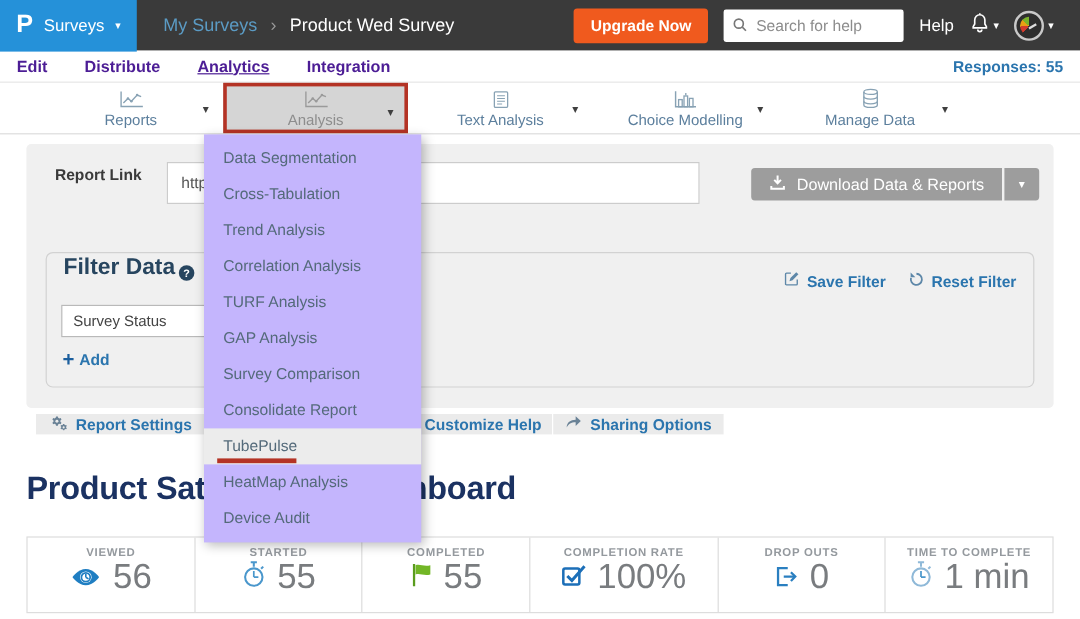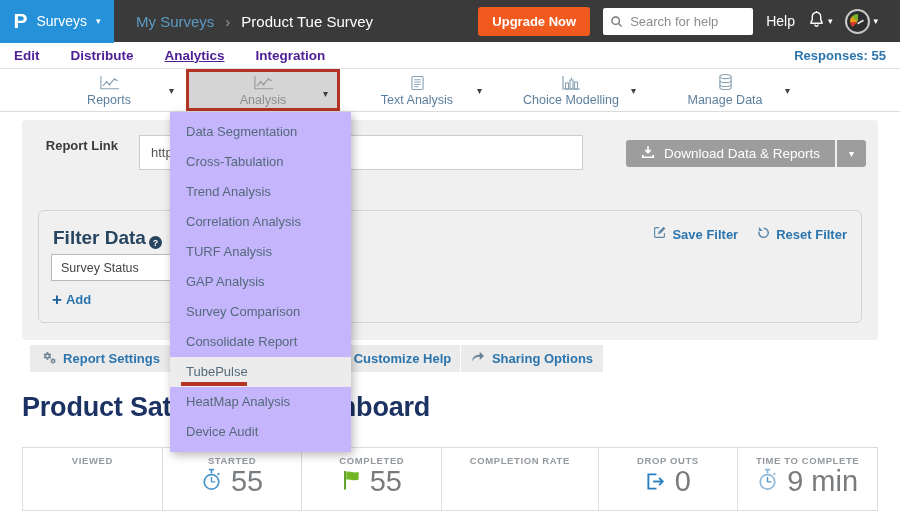--- a/index.html
+++ b/index.html
@@ -54,32 +54,32 @@
   
   .panel { position:absolute; left:22px; top:120px; width:856px; height:220px; background:#f0f0f0; border-radius:4px; }
   .rl-label { position:absolute; left:18px; top:17px; width:78px; text-align:right; font-weight:bold; font-size:13px; color:#3a3a3a; line-height:1.45; }
   .rl-input { position:absolute; left:117px; top:15px; width:444px; height:35px; border:1px solid #ccc; background:#fff; font-size:13px; color:#555; padding:0 11px; font-family:inherit; }
   .dl-group { position:absolute; right:12px; top:20px; display:flex; height:27px; }
   .dl-main { background:#9d9d9d; color:#fff; font-size:13.5px; display:flex; align-items:center; gap:9px; padding:0 15px; border-radius:3px 0 0 3px; border:none; font-family:inherit; cursor:pointer; }
   .dl-caret { background:#9d9d9d; color:#fff; width:29px; margin-left:2px; border-radius:0 3px 3px 0; display:flex; align-items:center; justify-content:center; font-size:10px; border:none; cursor:pointer; }
 
   
   .filter { position:absolute; left:16px; top:90px; width:824px; height:113px; border:1px solid #d2d2d2; border-radius:6px; }
-  .filter-title { position:absolute; left:14px; top:16px; font-size:19px; font-weight:bold; color:#27455f; display:flex; gap:3px;align-items:flex-end; }
+  .filter-title { position:absolute; left:14px; top:1px; font-size:19px; font-weight:bold; color:#27455f; display:flex; gap:3px;align-items:flex-end; }
   .help-circle { width:13px; height:13px; border-radius:50%; background:#27455f; color:#fff; font-size:9px; display:flex; align-items:center; justify-content:center; margin-top:9px; font-weight:bold; cursor:pointer; }
   .filter-actions { position:absolute; right:14px; top:15px; display:flex; gap:19px; }
   .f-action { display:flex; gap:6px; align-items:center; color:#2b75ae; font-size:13px; font-weight:600; cursor:pointer; }
   .f-action svg { color:#5d87a8; }
   .select { position:absolute; left:12px; top:43px; width:186px; height:27px; background:#fff; border:1px solid #b9b9b9; font-size:12.5px; color:#444; display:flex; align-items:center; padding:0 9px; justify-content:space-between; cursor:pointer; }
   .select .caret { color:#555; }
   .add { position:absolute; left:13px; top:80px; color:#2b75ae; font-size:13px; font-weight:bold; display:flex; gap:4px; align-items:center; cursor:pointer; }
   .add-plus { color:#1c5f9e; font-size:17px; font-weight:bold; line-height:1; }
 
   
-  .tab { position:absolute; top:345px; height:27px; background:#ebebeb; color:#2b75ae; font-size:13px; font-weight:600; display:flex; align-items:center; justify-content:center; gap:7px; cursor:pointer; }
+  .tab { position:absolute; top:345px; height:17px; background:#ebebeb; color:#2b75ae; font-size:13px; font-weight:600; display:flex; align-items:center; justify-content:center; gap:7px; cursor:pointer; }
   .tab svg { color:#6a8296; }
   .tab-1 { left:30px; width:142px; }
   .tab-2 { left:325px; width:135px; }
   .tab-3 { left:461px; width:142px; }
 
   
   .page-title { position:absolute; left:22px; top:392px; font-size:27px; font-weight:bold; color:#1b3262; letter-spacing:-0.2px; }
 
   
   .stats { position:absolute; left:22px; top:447px; width:856px; height:64px; background:#fff; border:1px solid #ddd; display:flex; }
@@ -96,21 +96,21 @@
 
   <div class="header">
     <div class="logo-box">
       <span class="logo">P</span>
       <span class="product-menu">Surveys</span>
       <span class="caret">▾</span>
     </div>
     <div class="breadcrumb">
       <span class="bc-parent">My Surveys</span>
       <span class="bc-sep">›</span>
-      <span class="bc-current">Product Tue Survey</span>
+      <span class="bc-current">Product Wed Survey</span>
     </div>
     <div class="header-right">
       <button class="upgrade">Upgrade Now</button>
       <span class="search-wrap">
         <span class="search-icon">
           <svg width="13" height="13" viewBox="0 0 16 16">
               <circle cx="7" cy="7" r="4.6" fill="none" stroke="currentColor" stroke-width="1.7"></circle>
               <line x1="10.6" y1="10.6" x2="14.3" y2="14.3" stroke="currentColor" stroke-width="1.7"></line>
             </svg>
         </span>
@@ -287,20 +287,31 @@
         </svg>
     </span>
     <span>Sharing Options</span>
   </div>
 
   <div class="page-title">Product Sat Survey - Dashboard</div>
 
   <div class="stats">
     <div class="stat">
       <span class="stat-label">VIEWED</span>
+      <span class="stat-value">
+        <span>
+          <svg width="27" height="18" viewBox="0 0 28 18">
+              <path d="M14 2C7.5 2 2.5 9 2.5 9s5 7 11.5 7 11.5-7 11.5-7-5-7-11.5-7z" fill="#1f7ec2"></path>
+              <circle cx="14" cy="9" r="5" fill="#fff"></circle>
+              <circle cx="14" cy="9" r="3.8" fill="none" stroke="#1f7ec2" stroke-width="1.5"></circle>
+              <path d="M14 9V6.3M14 9l2.3 1.4" stroke="#1f7ec2" stroke-width="1.4" fill="none"></path>
+            </svg>
+        </span>
+        <span>56</span>
+      </span>
     </div>
     <div class="stat">
       <span class="stat-label">STARTED</span>
       <span class="stat-value">
         <span>
           <svg width="21" height="23" viewBox="0 0 22 24">
               <circle cx="11" cy="14.5" r="7.6" fill="none" stroke="#4a97cc" stroke-width="1.8"></circle>
               <path d="M11 14.5V9.3M11 14.5h4" stroke="#4a97cc" stroke-width="1.5" fill="none"></path>
               <path d="M8.3 1.6h5.4M11 1.6v4" stroke="#4a97cc" stroke-width="1.8" fill="none"></path>
               <path d="M17.4 7.2l1.8-1.8" stroke="#4a97cc" stroke-width="1.8"></path>
@@ -316,20 +327,29 @@
           <svg width="19" height="22" viewBox="0 0 20 22">
               <path d="M3.2 1.5v19.5" stroke="#5a9c1d" stroke-width="2"></path>
               <path d="M4.5 2.6c3.8-1.5 7 1.5 13 0v8.2c-6 1.5-9.2-1.5-13 0z" fill="#72b626"></path>
             </svg>
         </span>
         <span>55</span>
       </span>
     </div>
     <div class="stat wide">
       <span class="stat-label">COMPLETION RATE</span>
+      <span class="stat-value">
+        <span>
+          <svg width="21" height="21" viewBox="0 0 22 22">
+              <rect x="1.5" y="5" width="14" height="14" rx="1.5" fill="none" stroke="#1c6fb8" stroke-width="2.2"></rect>
+              <path d="M5 11.5l4 4L20 3" fill="none" stroke="#1c6fb8" stroke-width="2.6"></path>
+            </svg>
+        </span>
+        <span>100%</span>
+      </span>
     </div>
     <div class="stat">
       <span class="stat-label">DROP OUTS</span>
       <span class="stat-value">
         <span>
           <svg width="21" height="19" viewBox="0 0 22 20">
               <path d="M12 2.5H3.5v15H12" fill="none" stroke="#2a7fc0" stroke-width="2"></path>
               <path d="M8.5 10h9.5" stroke="#2a7fc0" stroke-width="2"></path>
               <path d="M14.8 6.2l3.8 3.8-3.8 3.8" fill="none" stroke="#2a7fc0" stroke-width="2"></path>
             </svg>
@@ -341,21 +361,21 @@
       <span class="stat-label">TIME TO COMPLETE</span>
       <span class="stat-value">
         <span>
           <svg width="21" height="23" viewBox="0 0 22 24">
               <circle cx="11" cy="14.5" r="7.6" fill="none" stroke="#8fb9d8" stroke-width="1.8"></circle>
               <path d="M11 14.5V9.3M11 14.5h4" stroke="#4a97cc" stroke-width="1.5" fill="none"></path>
               <path d="M8.3 1.6h5.4M11 1.6v4" stroke="#8fb9d8" stroke-width="1.8" fill="none"></path>
               <path d="M17.4 7.2l1.8-1.8" stroke="#8fb9d8" stroke-width="1.8"></path>
             </svg>
         </span>
-        <span>9 min</span>
+        <span>1 min</span>
       </span>
     </div>
   </div>
 
   <div class="menu">
     <div class="menu-item">Data Segmentation</div>
     <div class="menu-item">Cross-Tabulation</div>
     <div class="menu-item">Trend Analysis</div>
     <div class="menu-item">Correlation Analysis</div>
     <div class="menu-item">TURF Analysis</div>

